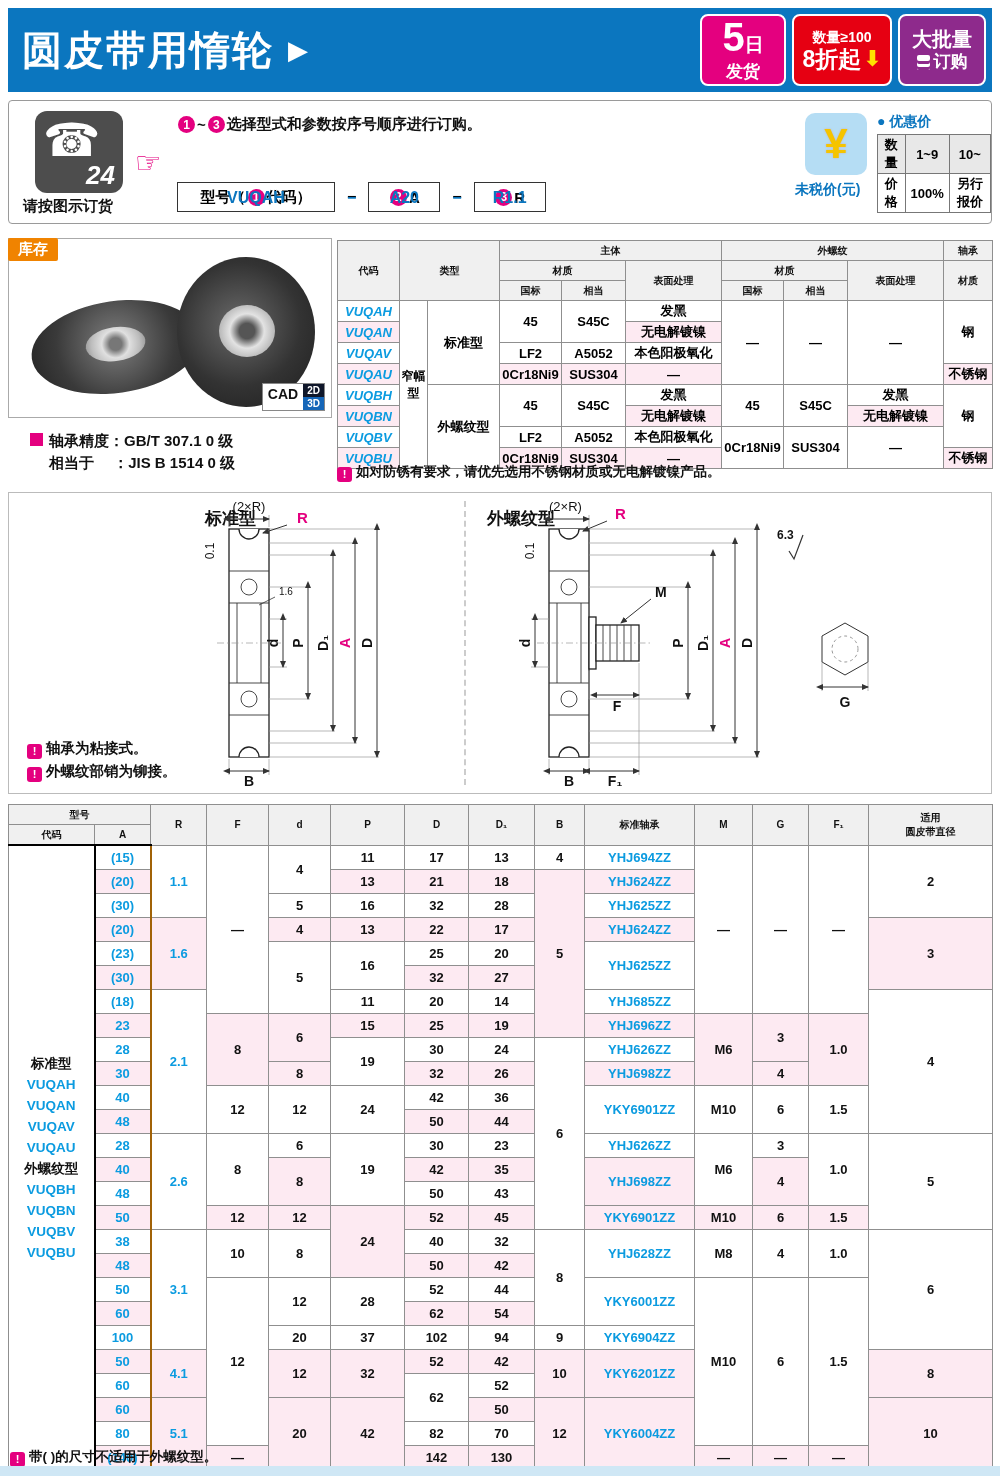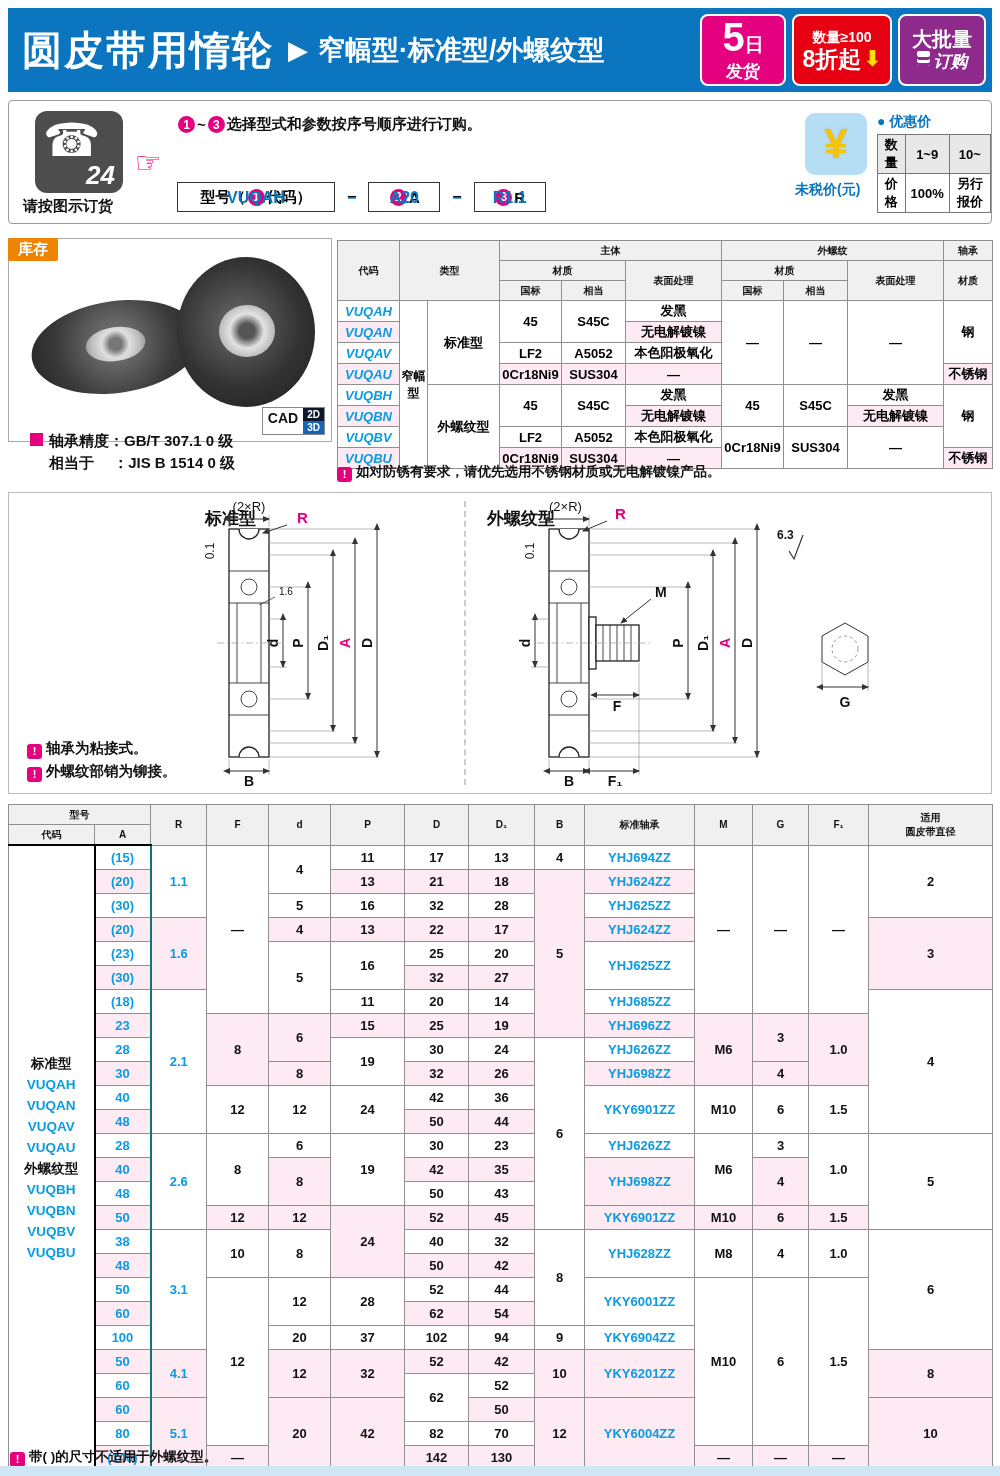--- a/index.html
+++ b/index.html
@@ -15,21 +15,21 @@
   .b-days{width:86px;background:#e4007f;}
   .b-days .big{font-size:40px;line-height:36px;}
   .b-days .big small{font-size:19px;}
   .b-days .s2{font-size:17px;line-height:18px;}
   .b-qty{width:100px;background:#e60012;}
   .b-qty .l1{font-size:14px;line-height:18px;}
   .b-qty .l2{font-size:23px;line-height:26px;display:flex;align-items:center;gap:2px;}
   .b-qty .yarrow{color:#ffe100;font-size:22px;}
   .b-bulk{width:88px;background:#8e2a8c;}
   .b-bulk .l1{font-size:20px;line-height:24px;}
-  .b-bulk .l2{font-size:17px;line-height:22px;display:flex;align-items:flex-start;gap:4px;font-style:italic;}
+  .b-bulk .l2{font-size:17px;line-height:22px;display:flex;align-items:center;gap:4px;}
   .doc-ic{display:inline-block;width:13px;height:15px;background:#fff;border-radius:2px;box-shadow:inset 0 -3px 0 #8e2a8c, inset 0 -6px 0 #fff, inset 0 -9px 0 #8e2a8c;}
 
   
   .order{position:absolute;left:8px;top:100px;width:984px;height:124px;border:1.5px solid #9a9a9a;border-radius:4px;box-sizing:border-box;background:#fff;}
   .phone{position:absolute;left:26px;top:10px;width:88px;height:82px;background:#4d4d4d;border-radius:12px;color:#fff;}
   .phone .tel{position:absolute;left:8px;top:2px;font-size:46px;}
   .phone .n24{position:absolute;right:8px;bottom:2px;font-size:26px;font-weight:bold;font-style:italic;}
   .phone-cap{position:absolute;left:14px;top:96px;font-size:15px;font-weight:bold;color:#111;}
   .hand{position:absolute;left:126px;top:44px;color:#e4007f;font-size:30px;font-weight:bold;}
   .inst{position:absolute;left:168px;top:14px;font-size:15px;font-weight:bold;color:#111;display:flex;align-items:center;gap:1px;}
@@ -43,21 +43,21 @@
   .yenbox{position:absolute;left:796px;top:12px;width:62px;height:62px;background:#b5ddf4;border-radius:10px;display:flex;align-items:center;justify-content:center;font-size:42px;font-weight:bold;color:#f5c400;text-shadow:0 0 2px #caa;}
   .yencap{position:absolute;left:786px;top:80px;color:#0b76bf;font-weight:bold;font-size:14px;}
   .pricebox{position:absolute;left:868px;top:12px;}
   .pricebox .pt{color:#0b76bf;font-weight:bold;font-size:14px;margin-bottom:3px;}
   .pricebox .dot{color:#0b76bf;font-size:14px;}
   .ptable{border-collapse:collapse;font-size:13px;font-weight:bold;padding-left:20px;}
   .ptable td{border:1px solid #777;padding:1px 5px;text-align:center;height:20px;}
   .ptable tr:first-child td{background:#e8e8e8;}
 
   
-  .photo{position:absolute;left:8px;top:238px;width:324px;height:204px;border:1px solid #aaa;background:#fff;box-sizing:border-box;}
+  .photo{position:absolute;left:8px;top:238px;width:324px;height:180px;border:1px solid #aaa;background:#fff;box-sizing:border-box;}
   .stock{position:absolute;left:-1px;top:-1px;background:#f08300;color:#fff;font-weight:bold;font-size:15px;padding:2px 10px;border-radius:2px;}
   .pulley1{position:absolute;left:22px;top:62px;width:170px;height:92px;border-radius:50%;background:radial-gradient(circle at 50% 45%, #6a6a6a 0 18%, #3a3a3a 60%, #222 100%);transform:rotate(-8deg);}
   .pulley1 .brg{position:absolute;left:55px;top:26px;width:60px;height:34px;border-radius:50%;background:radial-gradient(circle,#777 0 18%,#e0e0e0 40%,#bdbdbd 70%,#888 100%);}
   .pulley2{position:absolute;left:168px;top:18px;width:138px;height:150px;border-radius:50%;background:radial-gradient(circle at 45% 45%, #5e5e5e 0 12%, #333 55%, #1d1d1d 100%);}
   .pulley2 .brg{position:absolute;left:42px;top:48px;width:56px;height:52px;border-radius:50%;background:radial-gradient(circle,#555 0 20%,#e3e3e3 45%,#b5b5b5 75%,#7d7d7d 100%);}
   .cadbadge{position:absolute;right:6px;bottom:6px;display:flex;align-items:stretch;border:1px solid #888;background:#fff;font-weight:bold;}
   .cadbadge .cad{padding:2px 5px;font-size:14px;color:#111;}
   .cadbadge .dbox{display:flex;flex-direction:column;}
   .cadbadge .d2{background:#0f172a;color:#fff;font-size:10px;padding:0 4px;line-height:13px;}
   .cadbadge .d3{background:#1566b8;color:#fff;font-size:10px;padding:0 4px;line-height:13px;text-align:right;}
@@ -86,37 +86,36 @@
   .dnotes{position:absolute;left:18px;bottom:10px;font-size:14.5px;font-weight:bold;line-height:23px;color:#111;}
   .dsep{position:absolute;left:455px;top:8px;bottom:8px;border-left:2px dashed #ccc;}
   svg text{font-family:"Liberation Sans",sans-serif;}
 
   
   .mt{position:absolute;left:8px;top:804px;width:984px;font-weight:bold;}
   .mt th{height:19px;}
   .mt td{height:23px;font-size:13px;color:#111;}
   .mt thead tr:last-child th{border-bottom:2.5px solid #000;}
   .mt .bl{color:#0b9be0;}
-  .mt td.acol{border-right:2px solid #0f766e;}
+  .mt td.acol{border-right:2px solid #a16207;}
   .mt tbody tr:nth-child(even){background:#fdeaf2;}
   .mt .lblcell{background:#fff;border-right:2px solid #000;font-size:13.5px;line-height:21px;vertical-align:middle;}
   .mt .lblcell .k{color:#111;display:block;}
   .mt .lblcell .c{color:#0b9be0;display:block;}
   .mtnote{position:absolute;left:10px;top:1448px;font-size:13.5px;font-weight:bold;color:#111;}
   .bstrip{position:absolute;left:0;top:1466px;width:1000px;height:10px;background:#cfe7f5;}
 </style>
 </head>
 <body>
 
 <div id="page">
 
   <div class="banner">
     <span class="ttl">圆皮带用惰轮</span>
     <span class="arr">▶</span>
-    <span class="sub">窄幅型·标准型/外螺纹型</span>
     <div class="badges">
       <div class="badge b-days">
         <span class="big"><span>5</span><small>日</small></span>
         <span class="s2">发货</span>
       </div>
       <div class="badge b-qty">
         <span class="l1">数量≥100</span>
         <span class="l2">
             <span>8折起</span>
             <span class="yarrow">⬇</span>

